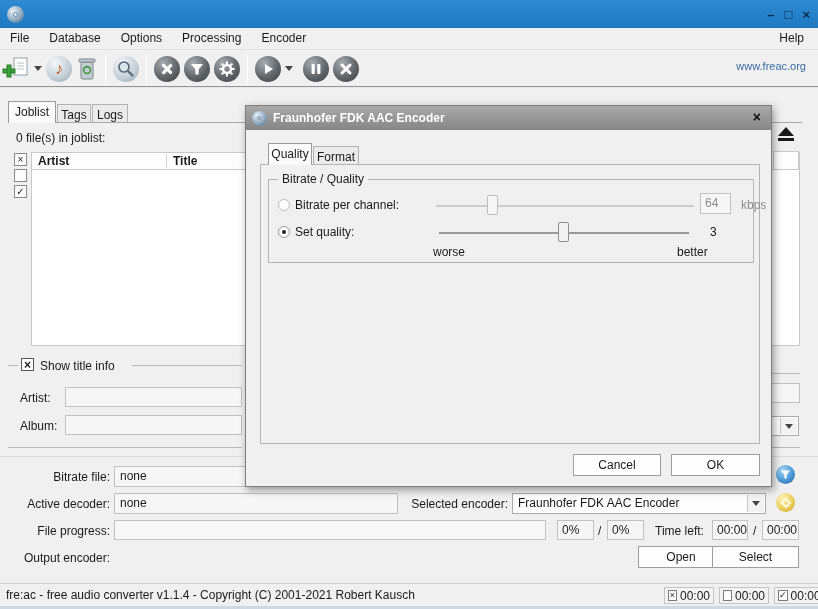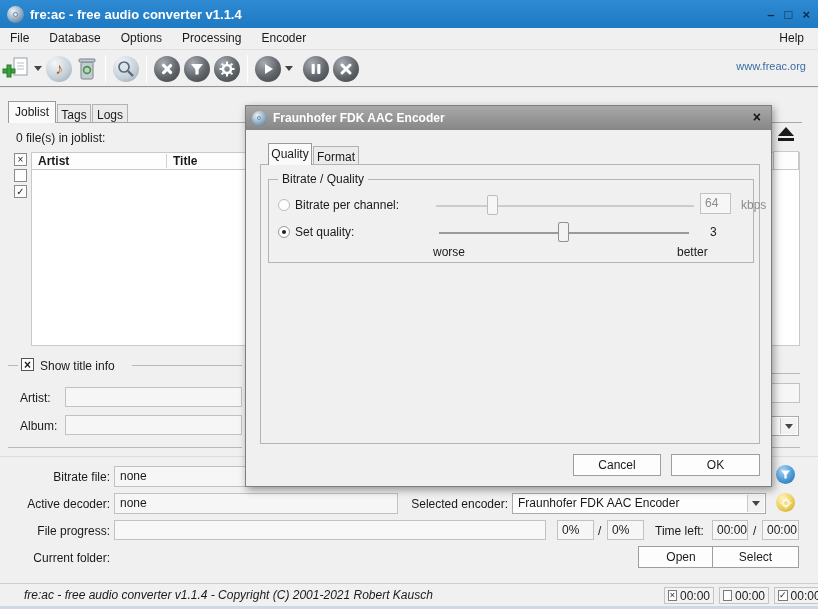--- a/index.html
+++ b/index.html
@@ -104,21 +104,20 @@
 </style>
 </head>
 <body>
 
 <div class="screen">
 
   <div class="abs titlebar">
     <div class="cd-icon">
         <div class="cd-hole"></div>
       </div>
-    <span class="title">fre:ac - free audio converter v1.1.4</span>
     <div class="wincontrols">
       <span>–</span>
       <span>□</span>
       <span>×</span>
     </div>
   </div>
 
   <div class="abs menubar">
     <span class="menu-item">File</span>
     <span class="menu-item">Database</span>
@@ -304,26 +303,26 @@
   <div class="abs rlabel" style="left:10px; top:524px; width:100px;">File progress:</div>
   <div class="abs sunken" style="left:114px; top:520px; width:432px; height:20px; background:#f8f8f8;"></div>
   <div class="abs sunken" style="left:557px; top:520px; width:37px; height:20px; line-height:18px; padding:0 4px;">0%</div>
   <div class="abs" style="left:598px; top:524px;">/</div>
   <div class="abs sunken" style="left:607px; top:520px; width:37px; height:20px; line-height:18px; padding:0 4px;">0%</div>
   <div class="abs" style="left:655px; top:524px;">Time left:</div>
   <div class="abs sunken" style="left:712px; top:520px; width:36px; height:20px; line-height:18px; padding:0 4px;">00:00</div>
   <div class="abs" style="left:753px; top:524px;">/</div>
   <div class="abs sunken" style="left:762px; top:520px; width:37px; height:20px; line-height:18px; padding:0 4px;">00:00</div>
 
-  <div class="abs rlabel" style="left:10px; top:551px; width:100px;">Current folder:</div>
+  <div class="abs rlabel" style="left:10px; top:551px; width:100px;">Output encoder:</div>
   <div class="abs btn" style="left:638px; top:546px; width:86px; height:22px; line-height:20px;">Open</div>
   <div class="abs btn" style="left:712px; top:546px; width:87px; height:22px; line-height:20px;">Select</div>
 
   <div class="abs statusbar">
-    <span style="position:absolute; left:24px; top:4px;font-style:italic;">fre:ac - free audio converter v1.1.4 - Copyright (C) 2001-2021 Robert Kausch</span>
+    <span style="position:absolute; left:6px; top:4px;">fre:ac - free audio converter v1.1.4 - Copyright (C) 2001-2021 Robert Kausch</span>
     <div class="timepanel" style="left:664px; width:50px;">
       <span class="tinybox">×</span>
       <span>00:00</span>
     </div>
     <div class="timepanel" style="left:719px; width:50px;">
       <span class="tinybox"></span>
       <span>00:00</span>
     </div>
     <div class="timepanel" style="left:774px; width:50px;">
       <span class="tinybox">✓</span>

